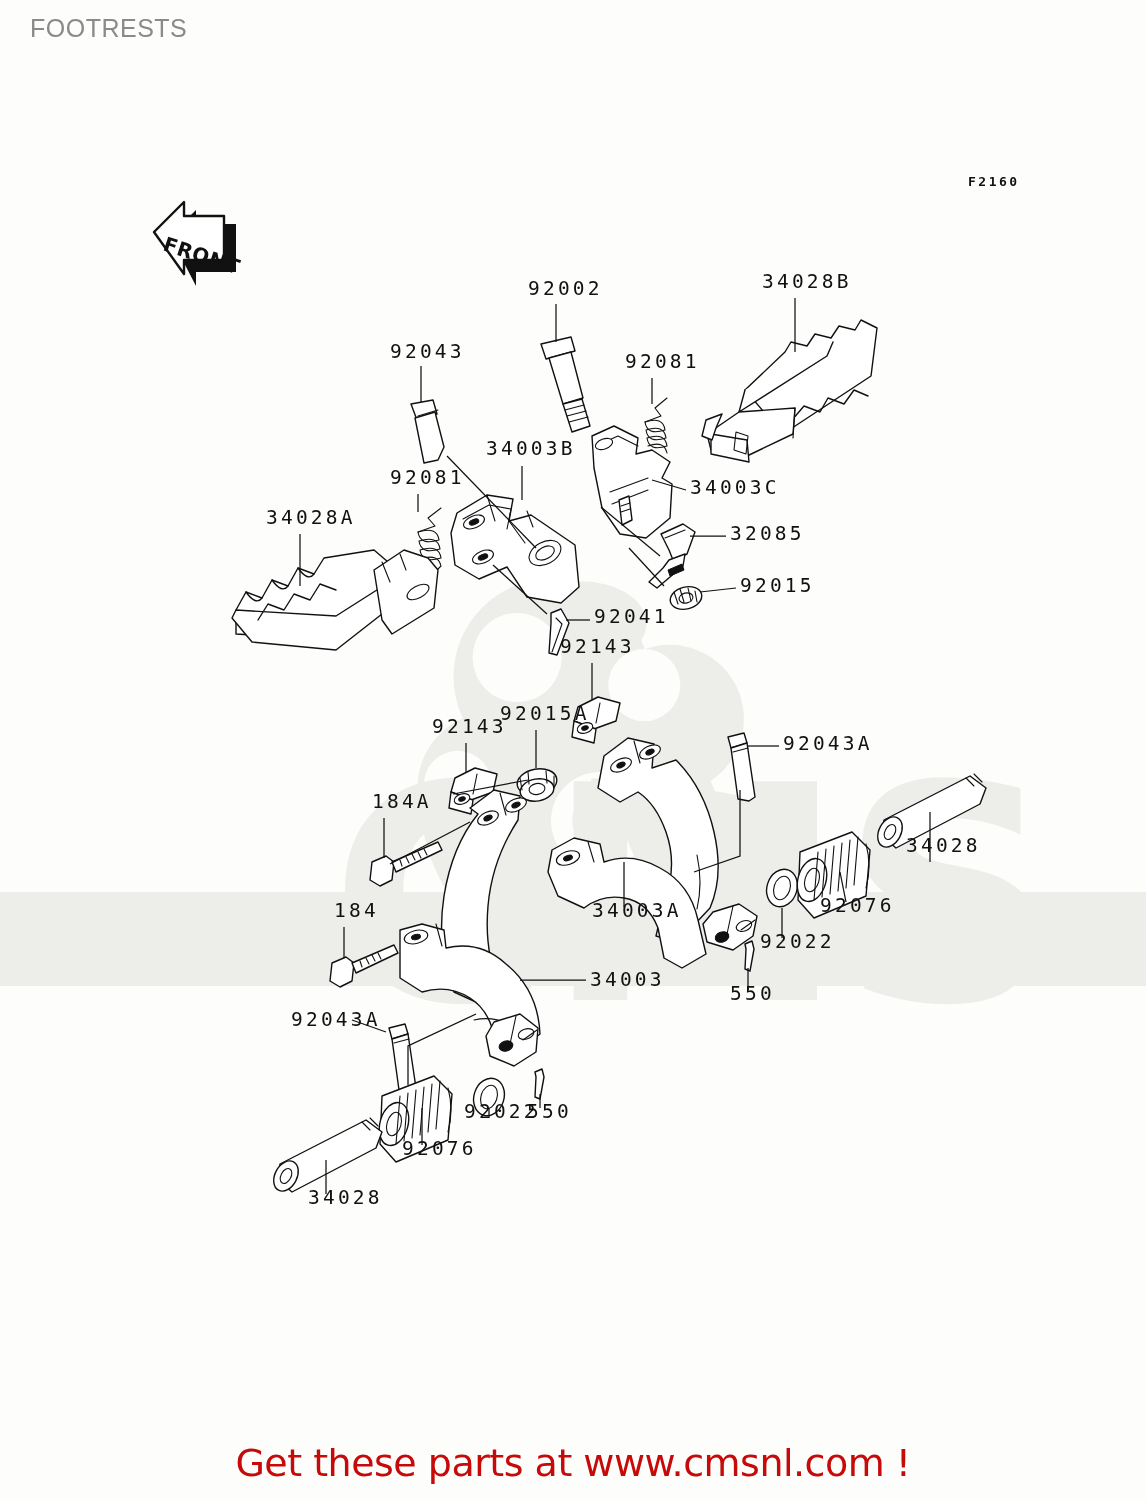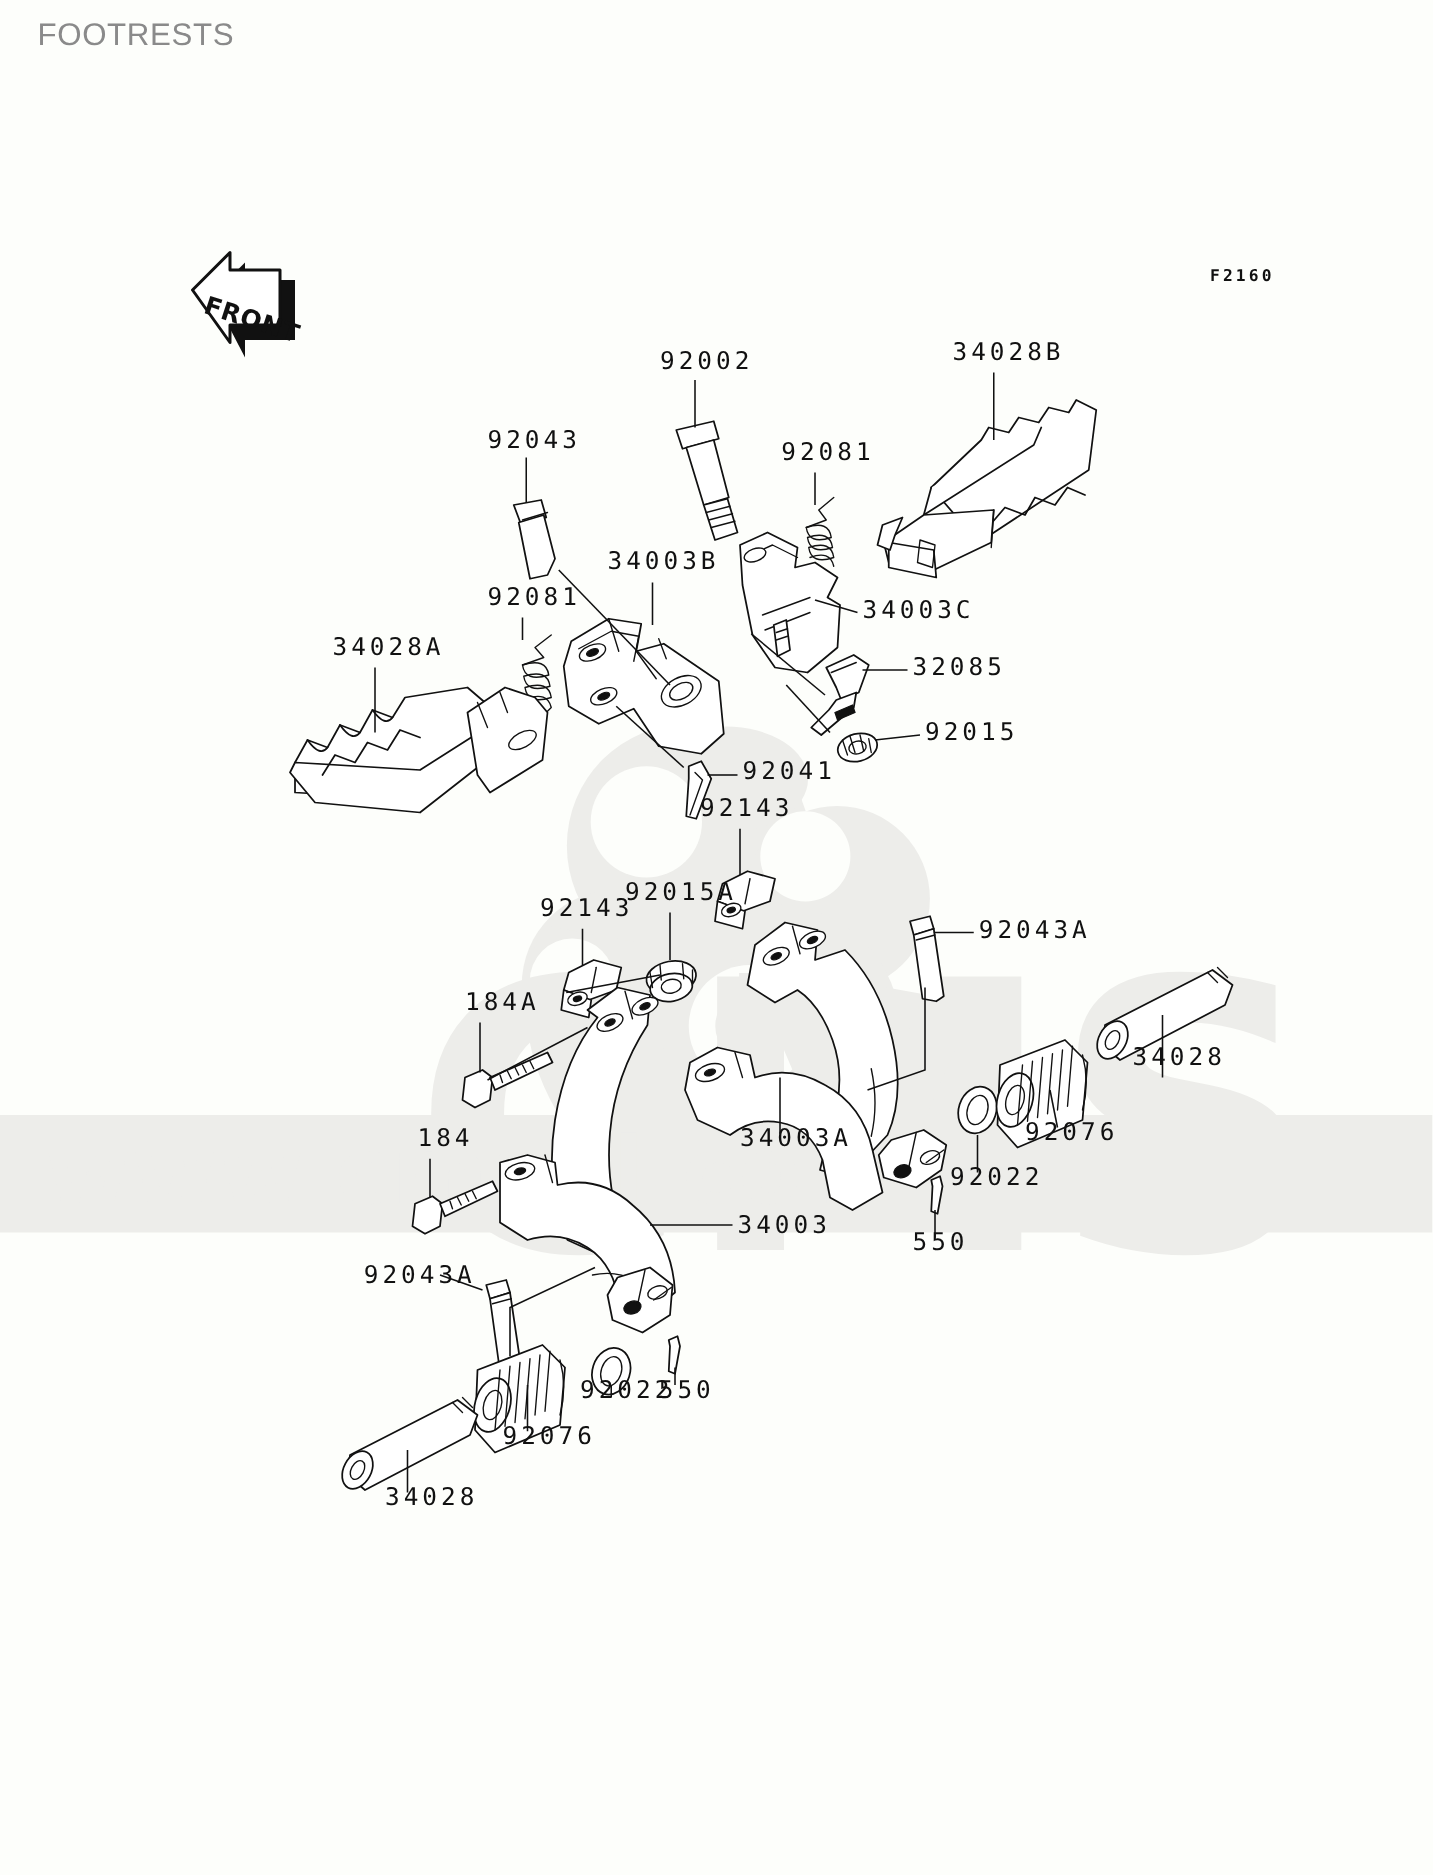--- a/index.html
+++ b/index.html
@@ -17,21 +17,20 @@
     font-size:25px;letter-spacing:.5px;
     color:#8a8a8a;font-weight:400;
     font-family:"Liberation Sans", sans-serif;
   }
 
   #diagram-code{
     position:absolute;left:968px;top:174px;
     font-size:13px;letter-spacing:2.5px;
     color:#111;font-weight:700;
     font-family:"DejaVu Sans Mono", monospace;
-    margin-top:40px;
   }
 
   
   #canvas{position:absolute;left:0;top:0;width:1146px;height:1500px;}
   #canvas svg{display:block;}
 
   
   #footer{
     position:absolute;left:0;top:1440px;width:1146px;
     text-align:center;
@@ -389,14 +388,17 @@
           <text class="ref" x="291" y="1026" text-anchor="start">92043A</text>
           <text class="ref" x="464" y="1118" text-anchor="start">92022</text>
           <text class="ref" x="527" y="1118" text-anchor="start">550</text>
           <text class="ref" x="402" y="1155" text-anchor="start">92076</text>
           <text class="ref" x="308" y="1204" text-anchor="start">34028</text>
         </g>
 
   </svg>
   </div>
 
+  <div id="footer">
+    <span class="ftxt">Get these parts at www.cmsnl.com !</span>
+  </div>
 
 </div>
 
 </body></html>

